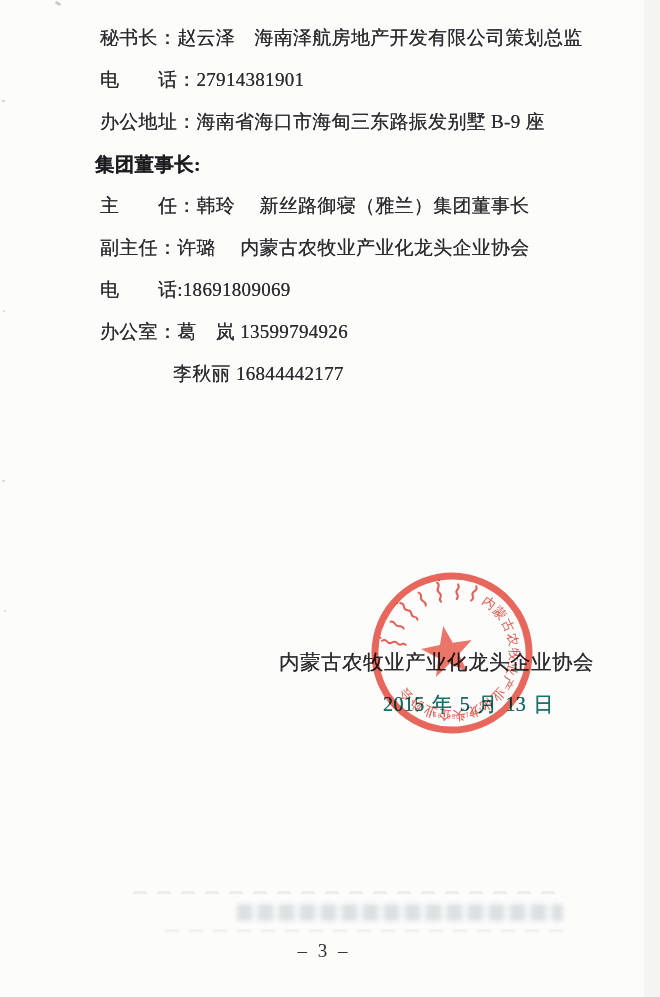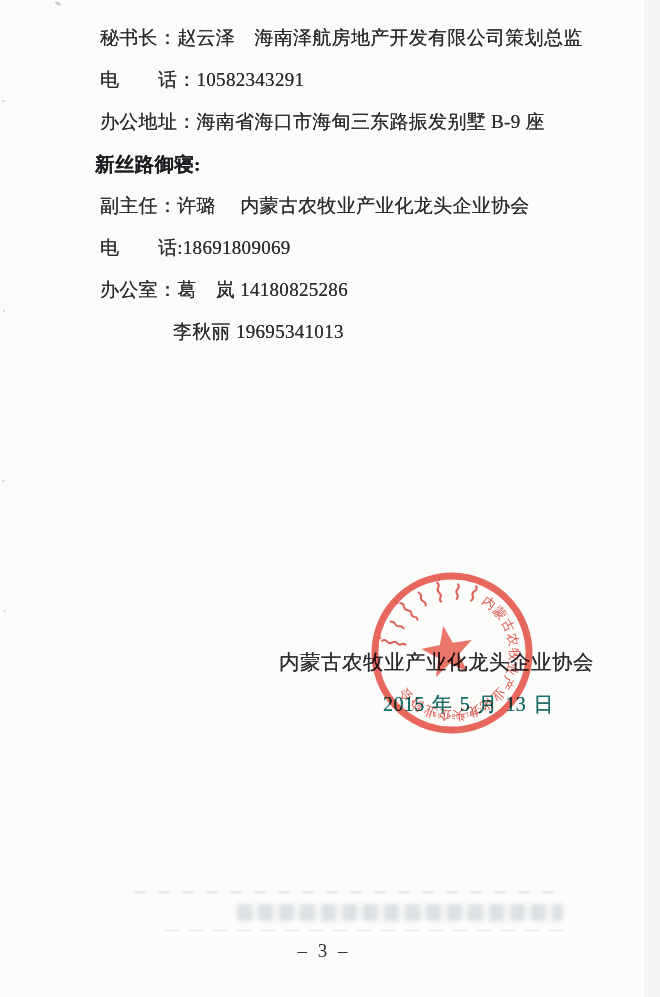--- a/index.html
+++ b/index.html
@@ -95,27 +95,28 @@
   .speck.s4{top:480px;left:2px;width:3px;height:2px;opacity:.4;}
   .speck.s5{top:610px;left:4px;width:2px;height:2px;opacity:.35;}
 </style>
 </head>
 <body>
 
 <div class="doc">
 
   <div class="lines">
     <div class="line">秘书长：赵云泽　海南泽航房地产开发有限公司策划总监</div>
-    <div class="line">电　　话：10582343291</div>
+    <div class="line">电　　话：27914381901</div>
     <div class="line">办公地址：海南省海口市海甸三东路振发别墅 B-9 座</div>
-    <div class="line heading">新丝路御寝:</div>
+    <div class="line heading">集团董事长:</div>
+    <div class="line">主　　任：韩玲　 新丝路御寝（雅兰）集团董事长</div>
     <div class="line">副主任：许璐　 内蒙古农牧业产业化龙头企业协会</div>
     <div class="line">电　　话:18691809069</div>
-    <div class="line">办公室：葛　岚 14180825286</div>
-    <div class="line indent">李秋丽 19695341013</div>
+    <div class="line">办公室：葛　岚 13599794926</div>
+    <div class="line indent">李秋丽 16844442177</div>
   </div>
 
   <div class="sig-org">内蒙古农牧业产业化龙头企业协会</div>
   <div class="sig-date">2015 年 5 月 13 日</div>
 
   <svg class="seal" viewBox="-90 -90 180 180" aria-hidden="true">
     <defs>
       <path id="arcCN" d="M 37.3 -44.4 A 58 58 0 1 1 -51.2 27.2" fill="none"></path>
       <path id="arcNum" d="M -42.4 50.6 A 66 66 0 0 0 42.4 50.6" fill="none"></path>
     </defs>

